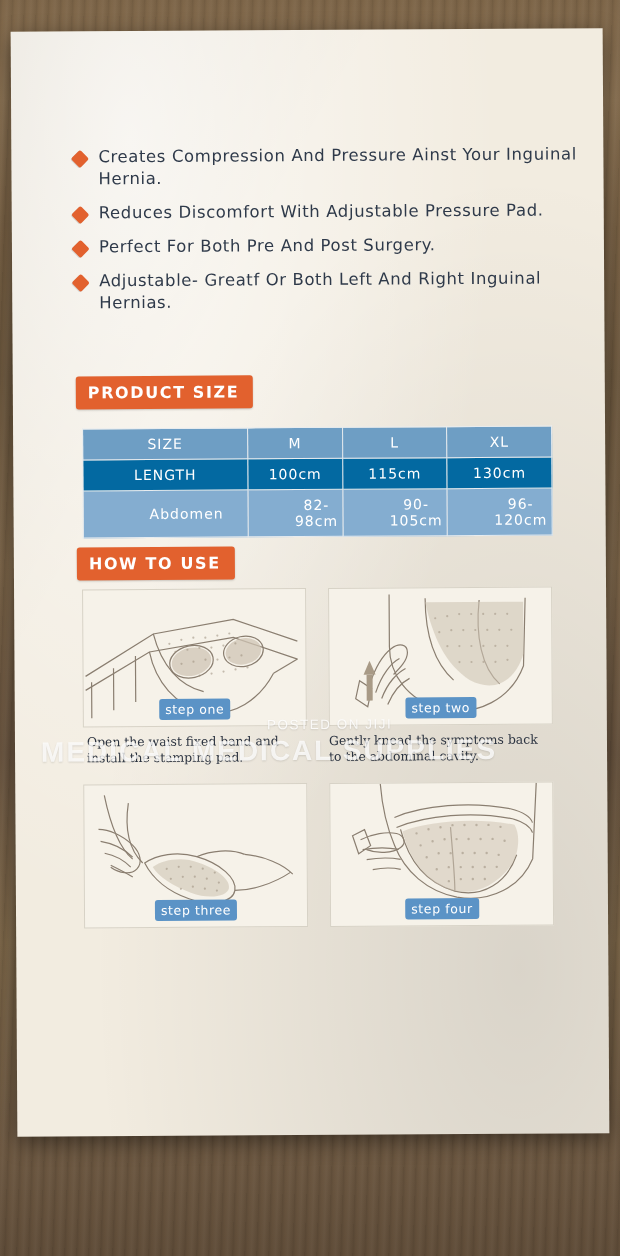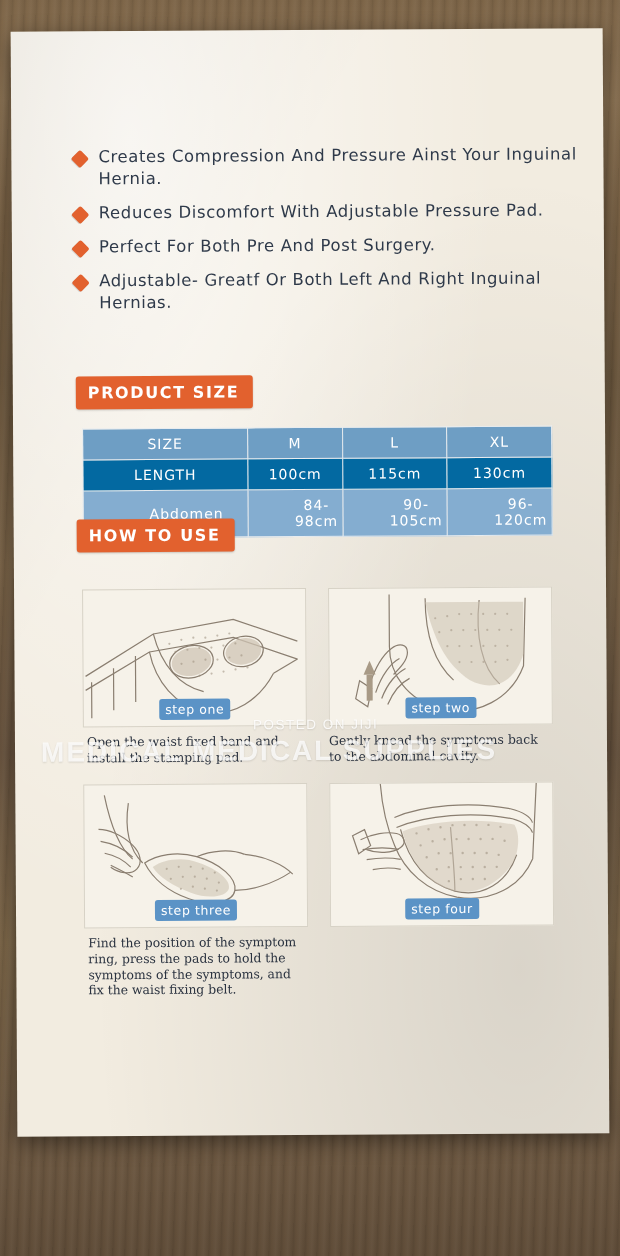--- a/index.html
+++ b/index.html
@@ -55,21 +55,21 @@
   
   .ribbon{
     position:absolute;display:inline-block;
     background:#e2612e;color:#fff;font-weight:bold;
     letter-spacing:1.6px;font-size:16px;
     padding:7px 14px 7px 12px;border-radius:3px;
     font-family:"DejaVu Sans", sans-serif;
     box-shadow:0 1px 2px rgba(0,0,0,.18);
   }
   #ribbon-size{left:63px;top:345px;}
-  #ribbon-use{left:63px;top:488px;}
+  #ribbon-use{left:63px;top:516px;}
 
   
   table.size-table{
     position:absolute;left:69px;top:397px;width:470px;
     border-collapse:collapse;
     font-family:"DejaVu Sans", sans-serif;
   }
   table.size-table td{
     border:1px solid #e8ecef;
     text-align:center;
@@ -110,21 +110,21 @@
     position:absolute;color:rgba(255,255,255,.72);
     font-family:"Liberation Sans", sans-serif;
     text-shadow:0 1px 2px rgba(0,0,0,.12);
     pointer-events:none;white-space:nowrap;
   }
   #wm-main{
     left:26px;top:705px;font-size:28px;letter-spacing:2px;font-weight:600;
     color:rgba(255,255,255,.78);
   }
   #wm-jiji{
-    left:238px;top:687px;font-size:13.5px;letter-spacing:1.5px;
+    left:252px;top:687px;font-size:13.5px;letter-spacing:1.5px;
     color:rgba(255,255,255,.85);
   }
   svg{display:block;}
 </style>
 </head>
 <body>
 
 <div id="desk"></div>
 
 <div id="sheet">
@@ -160,21 +160,21 @@
         <td>XL</td>
       </tr>
       <tr class="r1">
         <td class="first">LENGTH</td>
         <td>100cm</td>
         <td>115cm</td>
         <td>130cm</td>
       </tr>
       <tr class="r2">
         <td class="first">Abdomen</td>
-        <td>84-98cm</td>
+        <td>82-98cm</td>
         <td>90-105cm</td>
         <td>96-120cm</td>
       </tr>
     </tbody>
       </table>
 
     <div class="ribbon" id="ribbon-use">HOW TO USE</div>
 
     <div class="steps">
 
@@ -315,21 +315,20 @@
                 <circle cx="122" cy="94" r="1.1"></circle>
                   <circle cx="134" cy="98" r="1.1"></circle>
                 <circle cx="96" cy="104" r="1.1"></circle>
                   <circle cx="108" cy="102" r="1.1"></circle>
                   <circle cx="120" cy="104" r="1.1"></circle>
                 <circle cx="132" cy="106" r="1.1"></circle>
               </g>
             </svg>
             <div class="figcap">step three</div>
           </div>
-          <div class="desc">Find the position of the symptom ring, press the pads to hold the symptoms of the symptoms, and fix the waist fixing belt.</div>
         </div>
 
         <div class="step right">
           <div class="figure f4">
             <svg width="224" height="142" viewBox="0 0 224 142">
               <g fill="none" stroke="#8a7e70" stroke-width="1.2">
                 <path d="M50 0 C52 26 58 48 64 62 C74 88 96 108 126 114 C160 120 190 104 202 76 L206 0"></path>
                 <path d="M64 34 C92 22 140 18 180 26 C192 29 200 34 202 40"></path>
                 <path d="M66 44 C96 32 142 28 182 36 C192 39 200 44 202 50"></path>
                 <path d="M70 46 C78 78 96 100 124 108 C152 115 176 100 186 72"></path>

